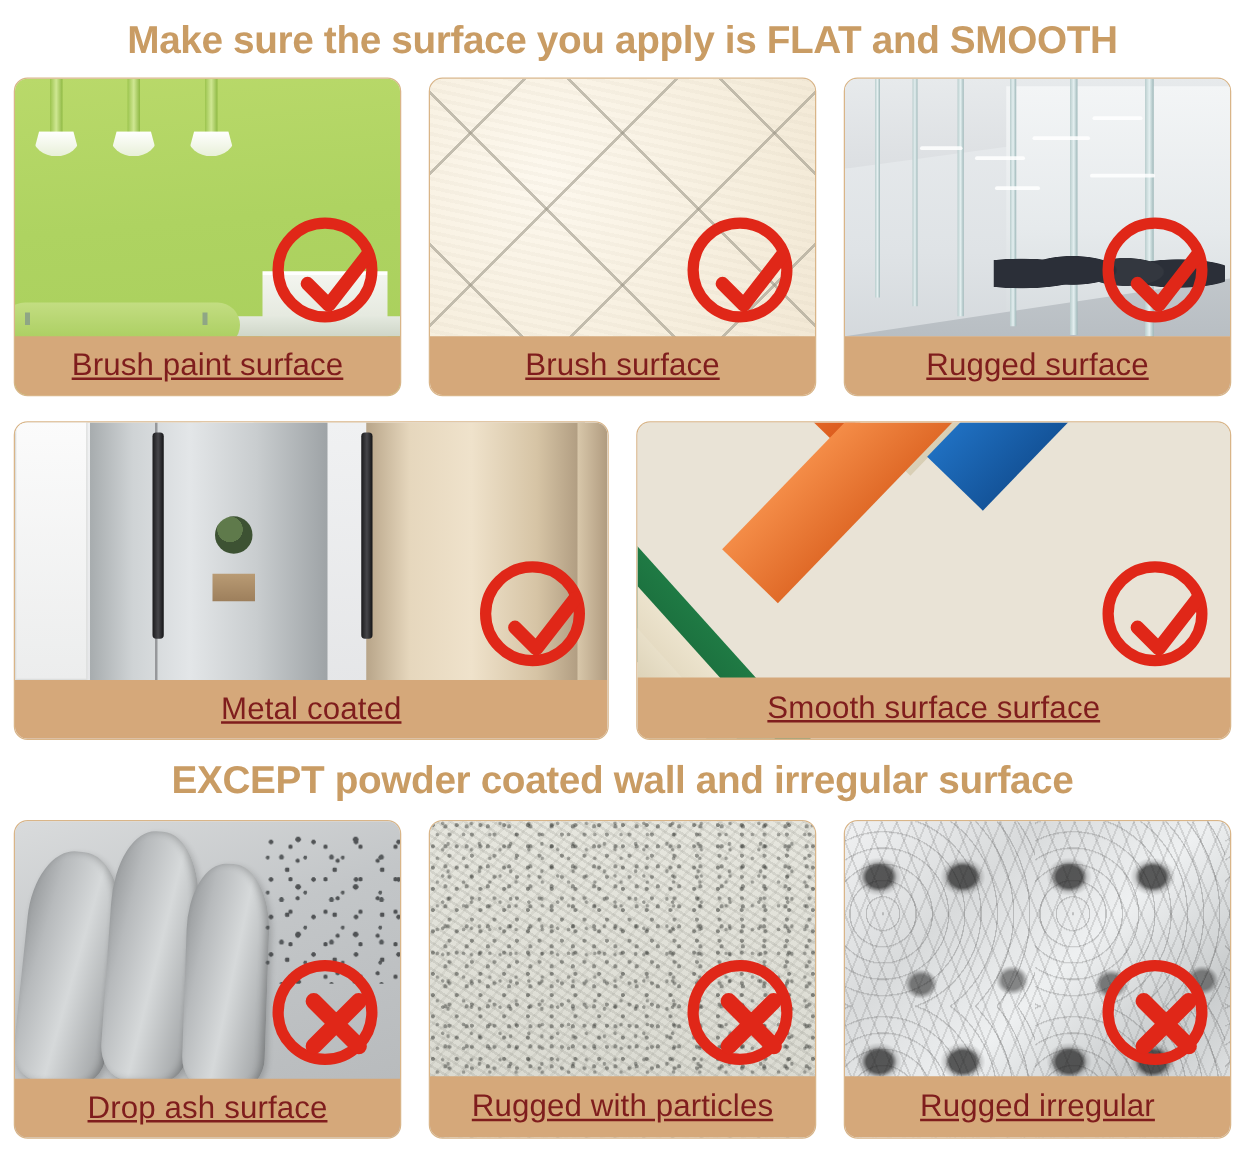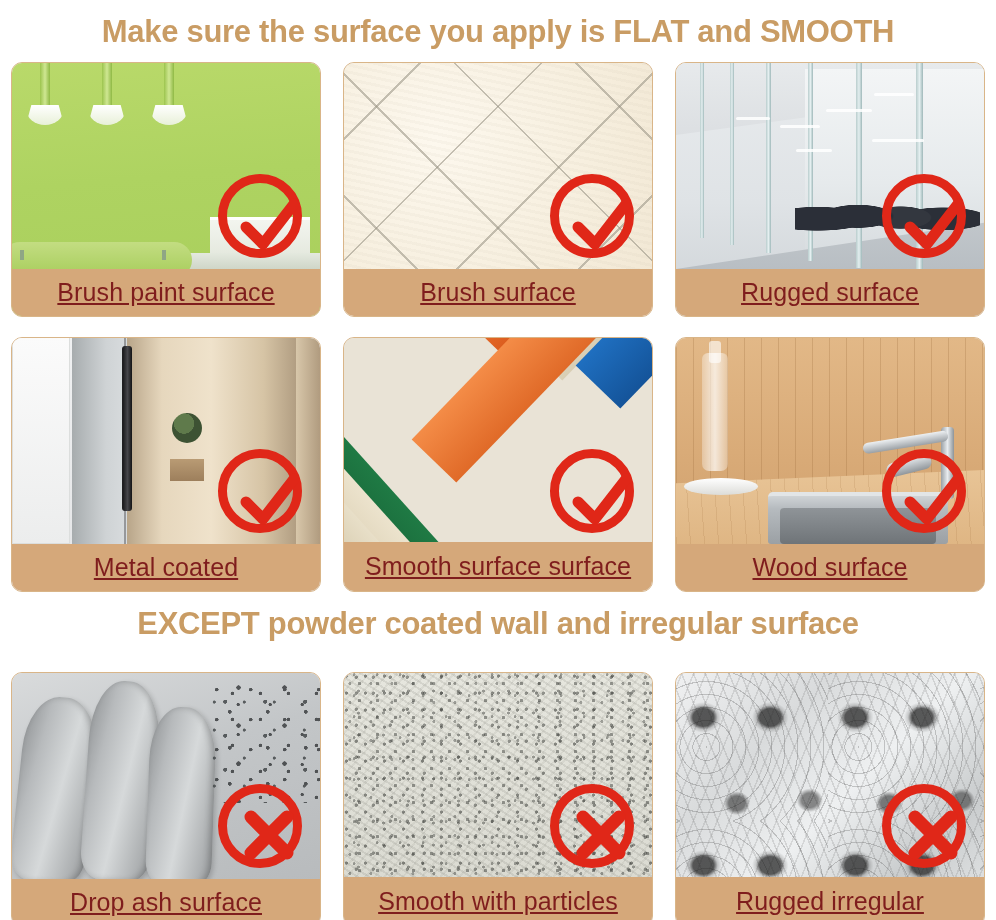--- a/index.html
+++ b/index.html
@@ -19,21 +19,21 @@
     width: 100%;
     text-align: center;
     color: #c99c64;
     font-weight: bold;
     font-size: 31px;
     letter-spacing: -0.3px;
     font-family: "Liberation Sans", sans-serif;
     white-space: nowrap;
   }
   .heading-1 { height: 62px; line-height: 52px; padding-top: 6px; }
-  .heading-2 { height: 80px; line-height: 64px; }
+  .heading-2 { height: 64px; line-height: 64px; }
 
   
   .row {
     display: flex;
     gap: 22px;
     padding: 0 11px;
     height: 255px;
   }
   .row-1 { margin-bottom: 20px; }
   .row-2 { margin-bottom: 0px; }
@@ -443,40 +443,20 @@
              background:linear-gradient(180deg,#f48c47,#e06a28);"></div>
       </div>
       <div class="badge">
         <svg width="102" height="102" viewBox="0 0 102 102">
           <path d="M28 53 L45 70 L76 30" fill="none" stroke="#e02718" stroke-width="11" stroke-linecap="round" stroke-linejoin="round"></path>
         </svg>
       </div>
       <div class="caption tall">Smooth surface surface</div>
     </div>
 
-    <div class="card">
-      <div class="photo p-wood">
-        <div class="counter"></div>
-        <div class="sink">
-            <div class="sink-inner"></div>
-          </div>
-        <div class="bottle"></div>
-        <div class="bottle-neck"></div>
-        <div class="plate"></div>
-        <div class="faucet-body"></div>
-        <div class="faucet-arm"></div>
-        <div class="faucet-lever"></div>
-      </div>
-      <div class="badge">
-        <svg width="102" height="102" viewBox="0 0 102 102">
-          <path d="M28 53 L45 70 L76 30" fill="none" stroke="#e02718" stroke-width="11" stroke-linecap="round" stroke-linejoin="round"></path>
-        </svg>
-      </div>
-      <div class="caption">Wood surface</div>
-    </div>
   </div>
 
   <div class="heading heading-2">EXCEPT powder coated wall and irregular surface</div>
 
   <div class="row row-3">
 
     <div class="card">
       <div class="photo p-ash">
         <div class="finger" style="left:6px;  top:24px;  width:74px; height:186px; transform:rotate(6deg);"></div>
         <div class="finger" style="left:74px; top:8px;   width:70px; height:200px; transform:rotate(4deg);"></div>
@@ -491,21 +471,21 @@
       <div class="caption">Drop ash surface</div>
     </div>
 
     <div class="card">
       <div class="photo p-stucco"></div>
       <div class="badge">
         <svg width="102" height="102" viewBox="0 0 102 102">
           <path d="M33 33 L69 69 M69 33 L33 69" fill="none" stroke="#e02718" stroke-width="13" stroke-linecap="round"></path>
         </svg>
       </div>
-      <div class="caption tall">Smooth with particles</div>
+      <div class="caption tall">Rugged with particles</div>
     </div>
 
     <div class="card">
       <div class="photo p-wallpaper"></div>
       <div class="badge">
         <svg width="102" height="102" viewBox="0 0 102 102">
           <path d="M33 33 L69 69 M69 33 L33 69" fill="none" stroke="#e02718" stroke-width="13" stroke-linecap="round"></path>
         </svg>
       </div>
       <div class="caption tall">Rugged irregular</div>

